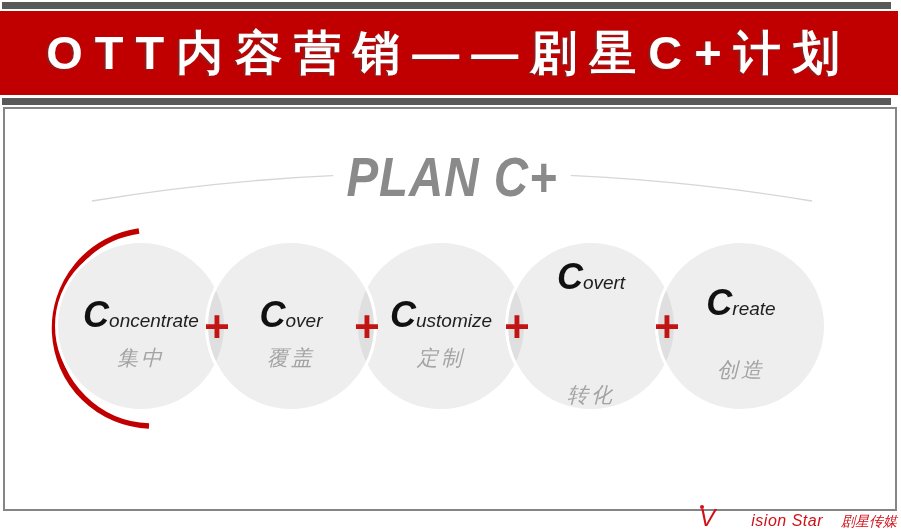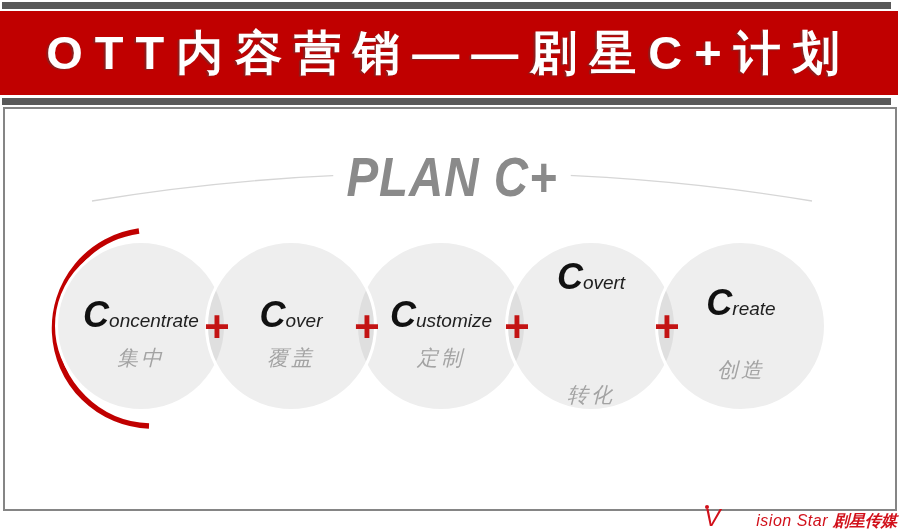--- a/index.html
+++ b/index.html
@@ -30,21 +30,21 @@
   .cn{margin-top:5px;font-size:21px;color:#a3a3a3;letter-spacing:3px;}
   .plus{position:absolute;width:50px;top:194px;text-align:center;z-index:6;
         color:#c31414;font-size:44px;font-weight:700;line-height:48px;}
   .p1{left:186px;} .p2{left:336px;} .p3{left:486px;} .p4{left:636px;}
   .logo{position:absolute;right:4px;top:506px;color:#d1101a;white-space:nowrap;
         font-style:italic;}
   .logo .vwrap{position:relative;display:inline-block;font-size:24px;line-height:24px;}
   .logo .dot{position:absolute;left:1px;top:-1px;width:4px;height:4px;border-radius:50%;
              background:#d1101a;}
   .logo .en{font-size:16px;letter-spacing:0.5px;margin-left:36px;}
-  .logo .cnb{font-size:16px;font-weight:700;margin-left:5px;}
+  .logo .cnb{font-size:14px;font-weight:400;margin-left:18px;}
 </style>
 </head>
 <body>
 
 <div>
 
   <div class="rule top"></div>
 
   <div class="banner">
     <h1>OTT内容营销——剧星C+计划</h1>

